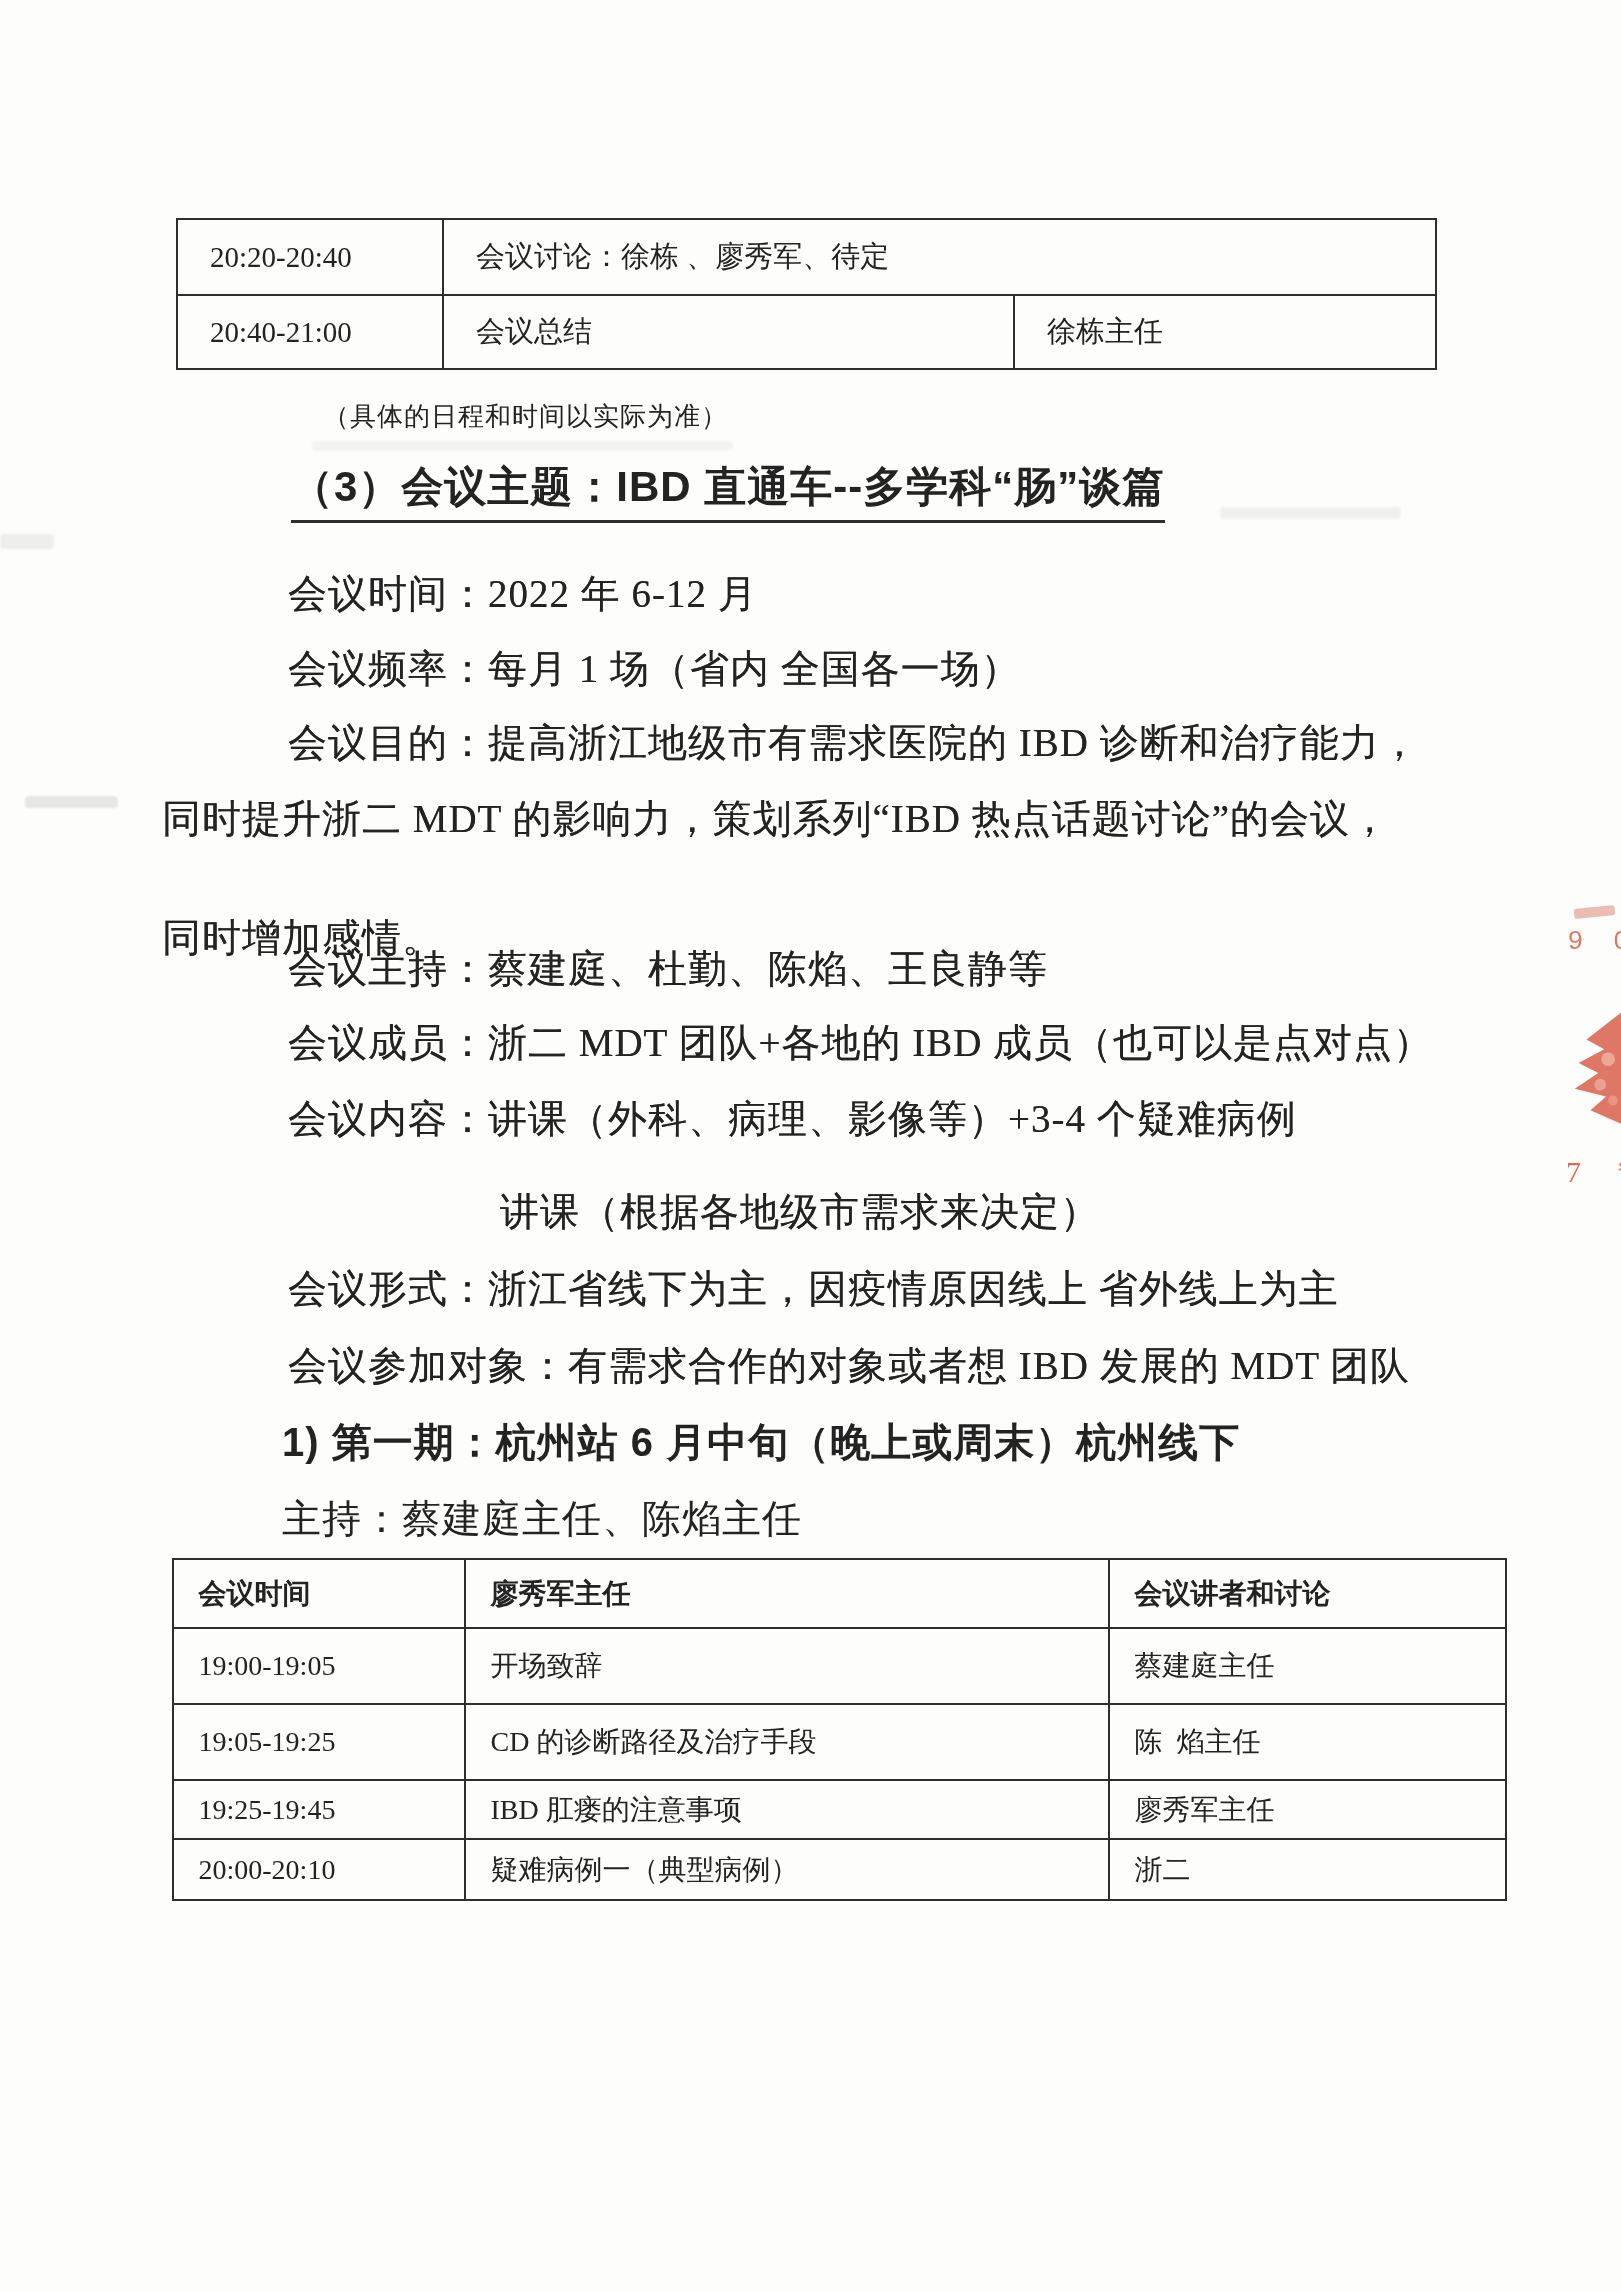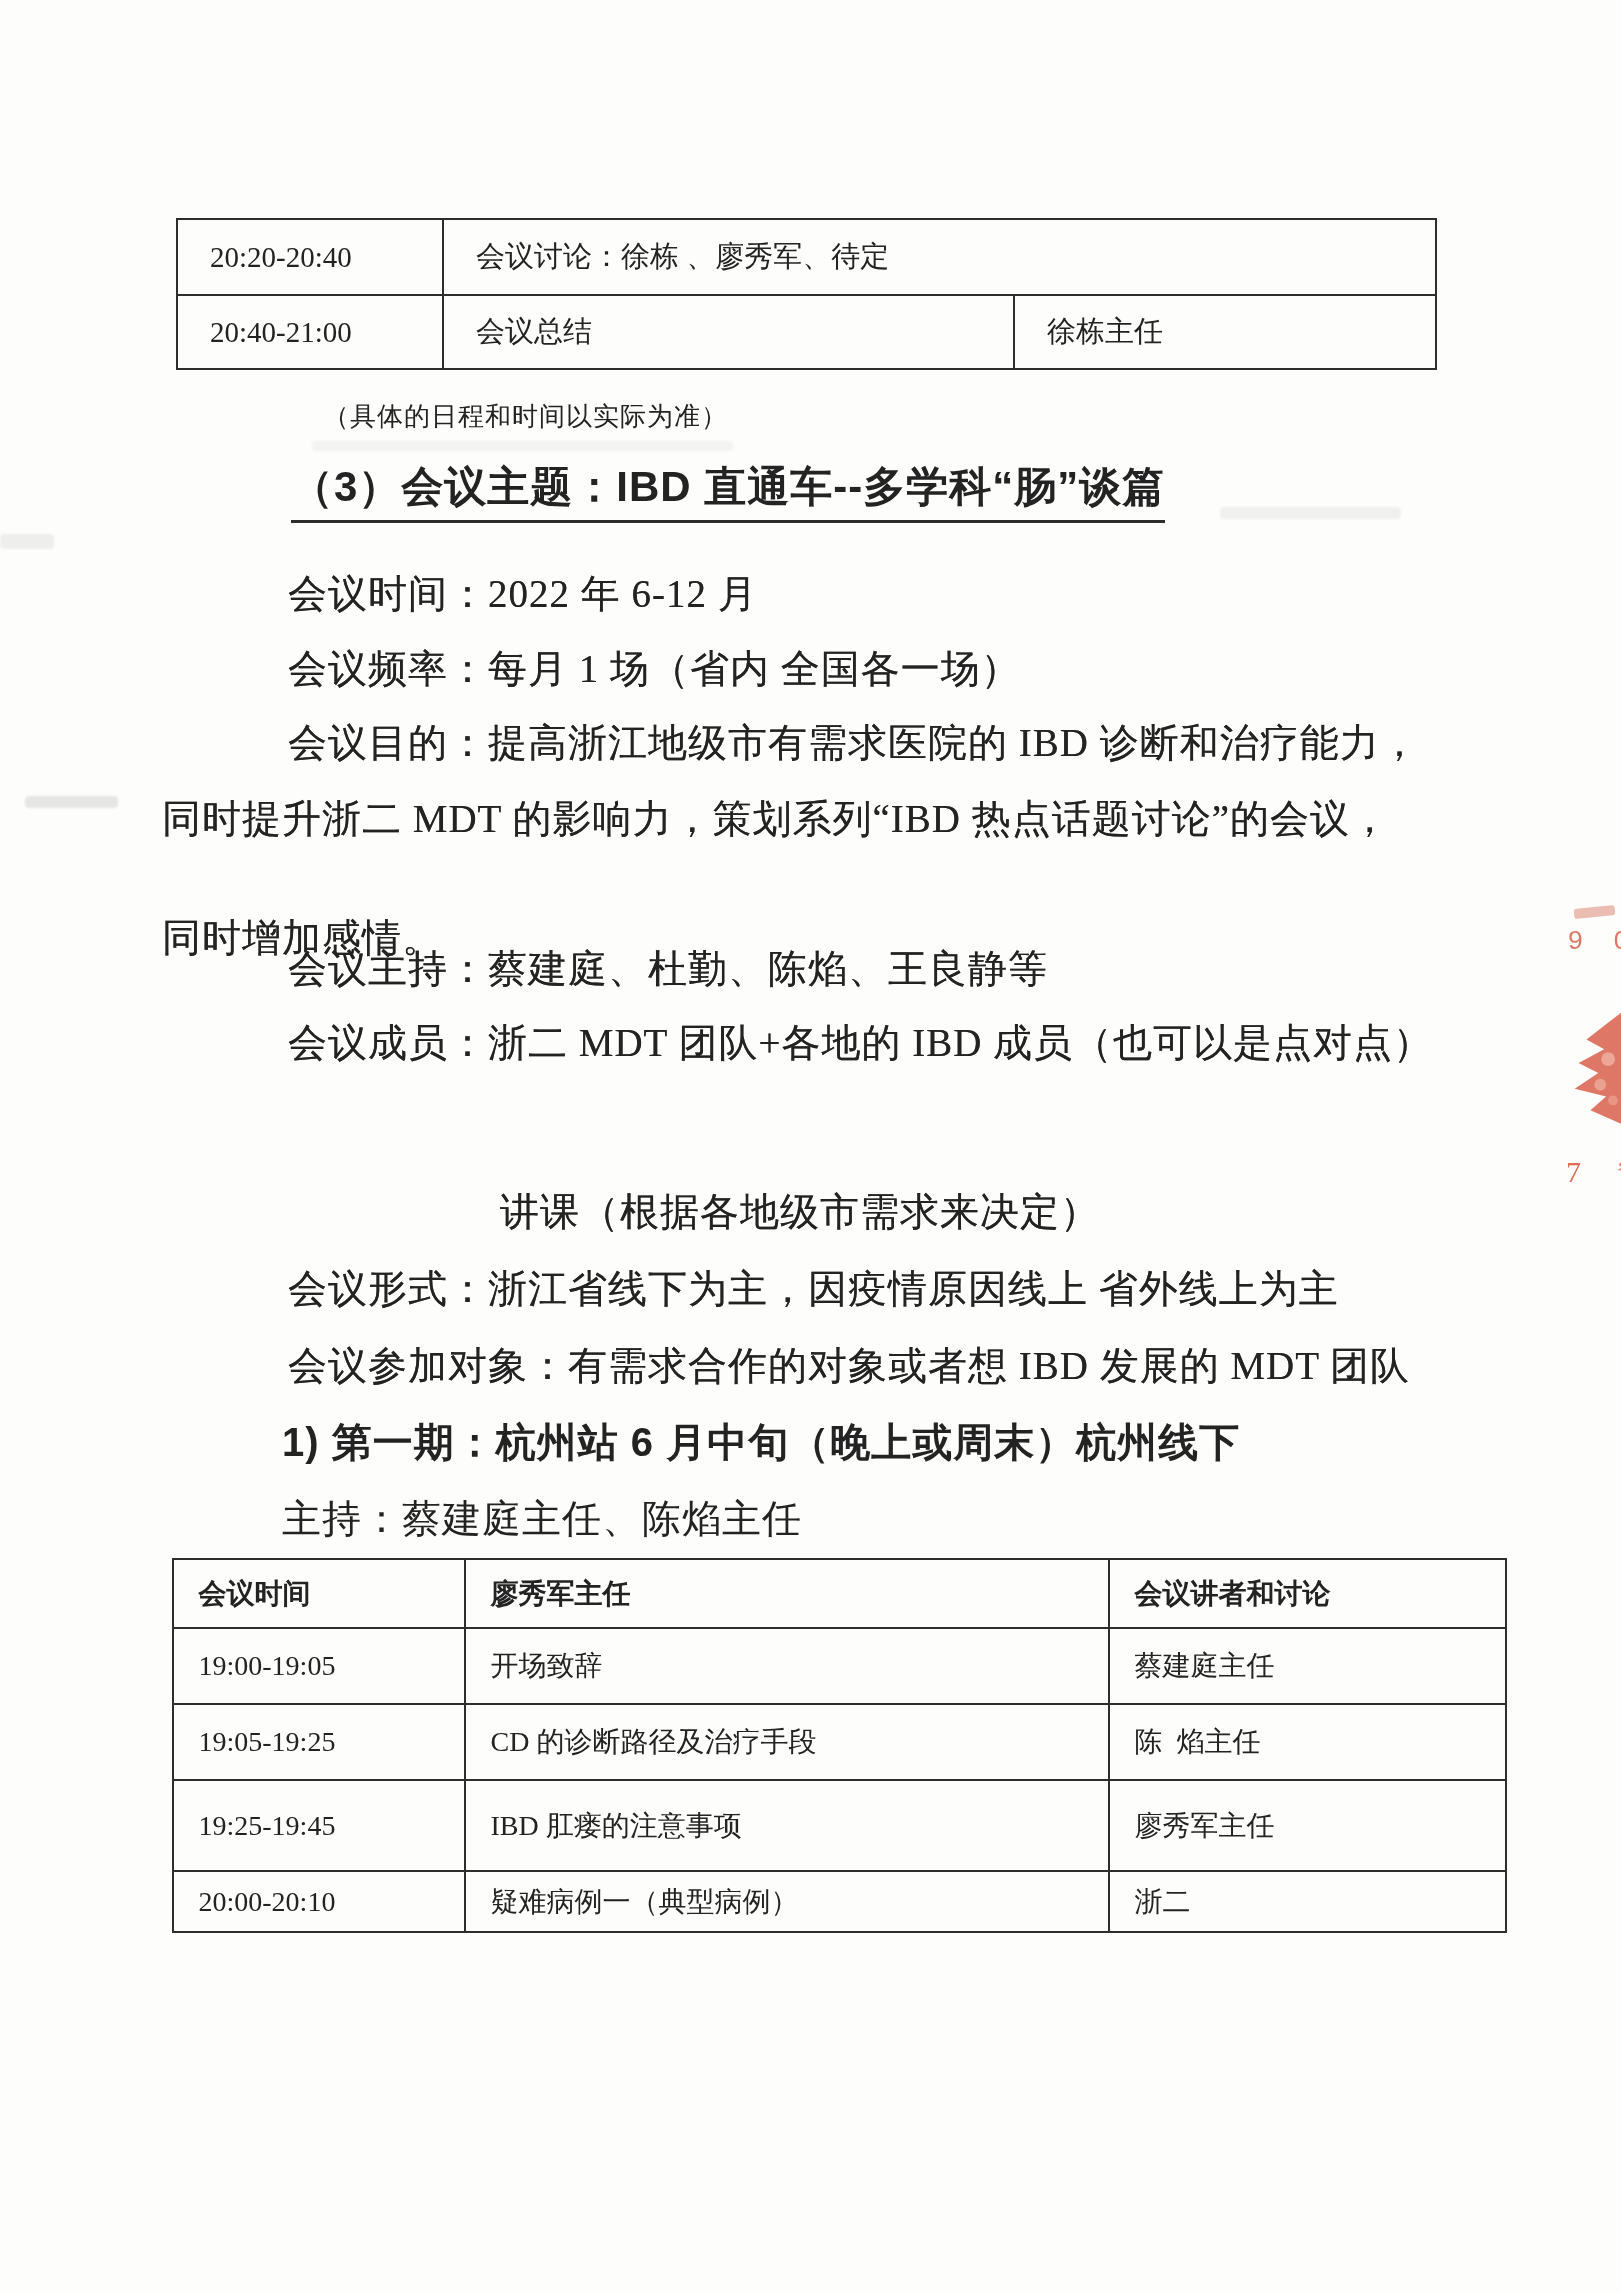--- a/index.html
+++ b/index.html
@@ -28,21 +28,21 @@
 
   .agenda-table { left:172px; top:1558px; width:1333px; }
   .agenda-table td { font-size:28px; padding:0 5.9px 0 24.5px; }
   .agenda-table th {
     font-size:28px; padding:0 5.9px 0 24.5px;
     font-family:"Liberation Sans","DejaVu Sans",sans-serif;
     font-weight:bold;
   }
   .agenda-table .hrow  { height:69px; }
   .agenda-table .r78   { height:76px; }
-  .agenda-table .r79   { height:91px; }
+  .agenda-table .r79   { height:59px; }
   .agenda-table .rlast { height:61px; }
 
   
   .abs { position:absolute; white-space:pre; }
   .note { left:323px; top:399px; font-size:26px; letter-spacing:1px; }
   .section-heading {
     left:291px; top:459px;
     font-size:42px; font-weight:bold;
     font-family:"Liberation Sans","DejaVu Sans",sans-serif;
     border-bottom:3.9px solid #2e2e2e;
@@ -122,20 +122,21 @@
 
   <div class="abs section-heading">（3）会议主题：IBD 直通车--多学科“肠”谈篇</div>
 
   <div class="abs bodyline ln-time">会议时间：2022 年 6-12 月</div>
   <div class="abs bodyline ln-freq">会议频率：每月 1 场（省内 全国各一场）</div>
   <div class="abs bodyline ln-purpose">会议目的：提高浙江地级市有需求医院的 IBD 诊断和治疗能力，</div>
   <div class="abs bodyline ln-purp2">同时提升浙二 MDT 的影响力，策划系列“IBD 热点话题讨论”的会议，</div>
   <div class="abs bodyline ln-purp3">同时增加感情。</div>
   <div class="abs bodyline ln-hosts">会议主持：蔡建庭、杜勤、陈焰、王良静等</div>
   <div class="abs bodyline ln-members">会议成员：浙二 MDT 团队+各地的 IBD 成员（也可以是点对点）</div>
+  <div class="abs bodyline ln-content">会议内容：讲课（外科、病理、影像等）+3-4 个疑难病例</div>
   <div class="abs bodyline ln-content2">讲课（根据各地级市需求来决定）</div>
   <div class="abs bodyline ln-format">会议形式：浙江省线下为主，因疫情原因线上 省外线上为主</div>
   <div class="abs bodyline ln-partic">会议参加对象：有需求合作的对象或者想 IBD 发展的 MDT 团队</div>
 
   <div class="abs session-heading">1) 第一期：杭州站 6 月中旬（晚上或周末）杭州线下</div>
   <div class="abs session-host">主持：蔡建庭主任、陈焰主任</div>
 
   <table class="agenda-table">
     <colgroup>
         <col style="width:292px">

